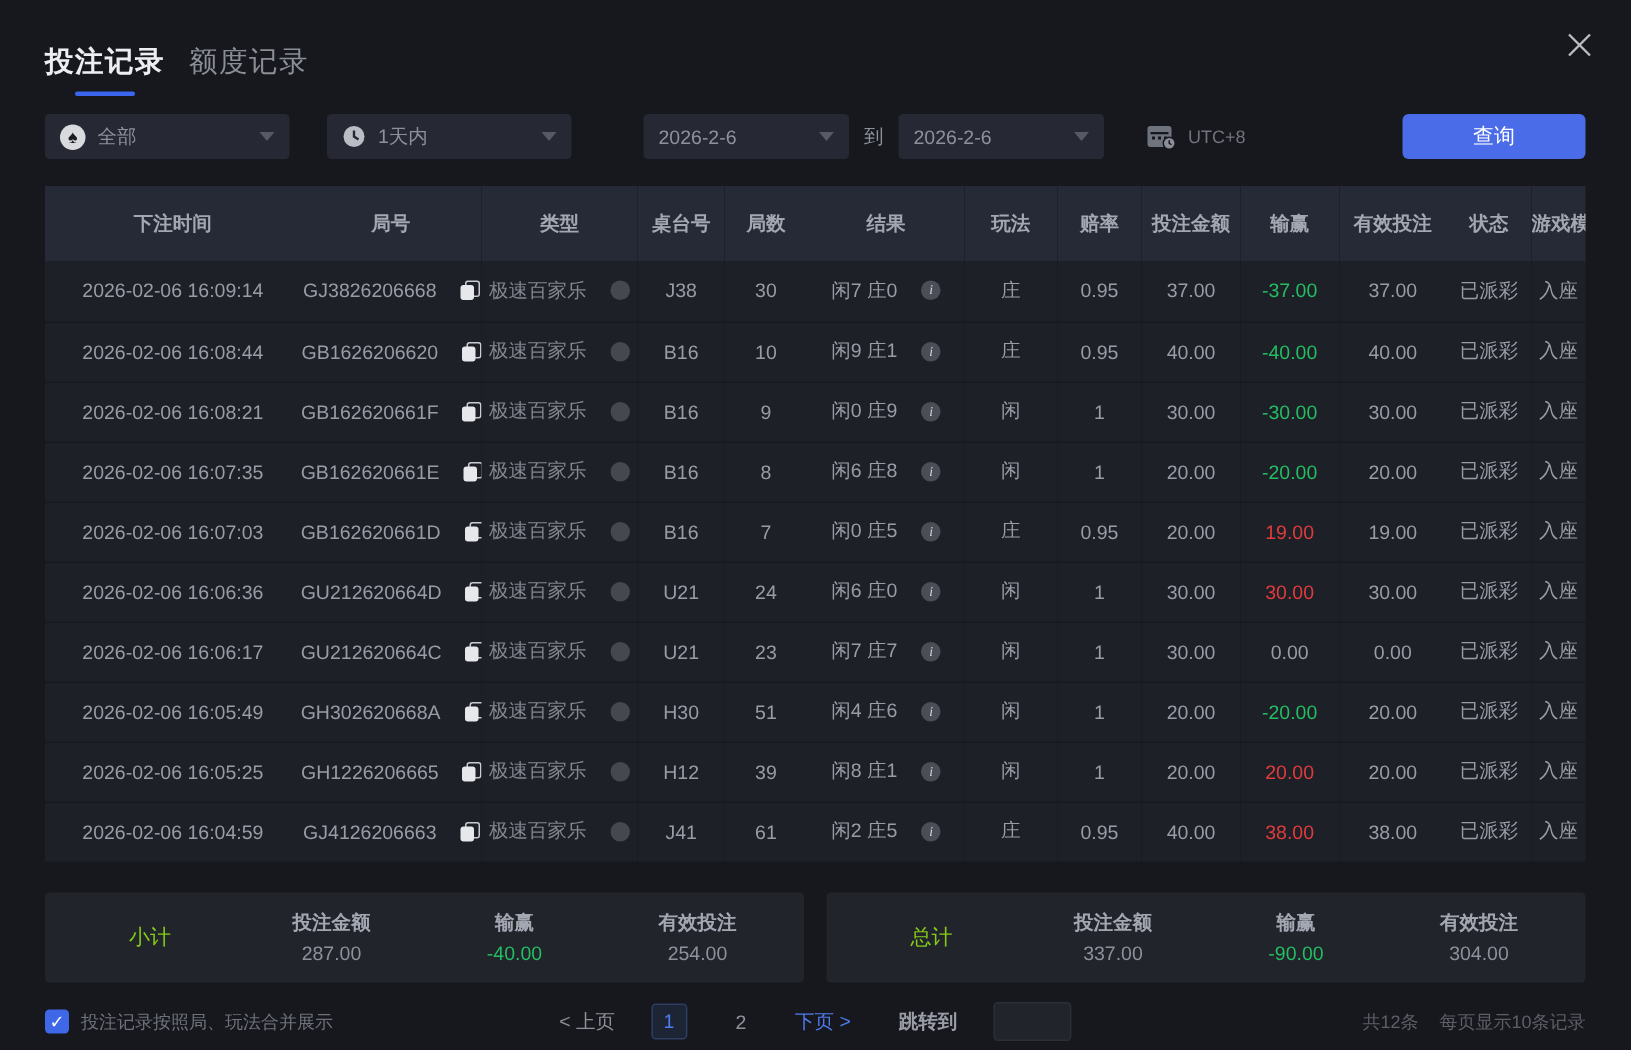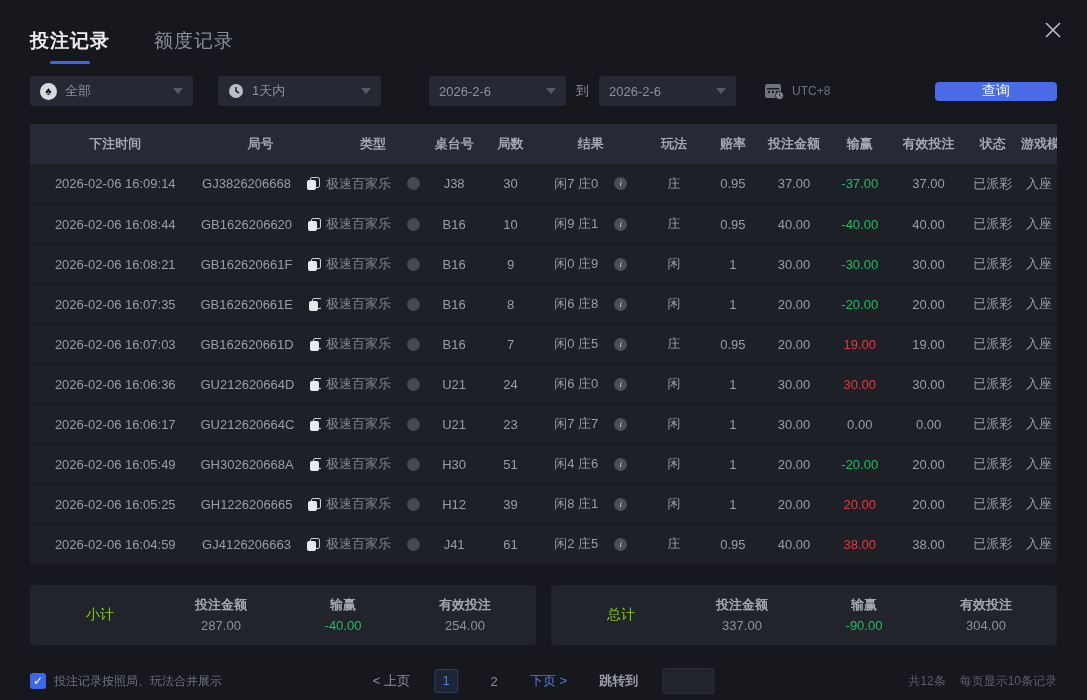--- a/index.html
+++ b/index.html
@@ -6,21 +6,21 @@
   html,body { width:1087px; height:700px; overflow:hidden; }
   body {
     background:#17181d;
     font-family:"Liberation Sans","DejaVu Sans",sans-serif;
     color:#9b9ea8;
     position:relative;
   }
   .page { position:absolute; inset:0; padding:0 30px; }
 
   
-  .tabs { display:flex; align-items:flex-end; gap:44px; padding-top:28px; }
+  .tabs { display:flex; align-items:flex-end; gap:16px; padding-top:28px; }
   .tab { cursor:pointer; position:relative; padding-bottom:12px; }
   .tab .tab-label { font-size:19px; color:#8a8e98; letter-spacing:1px; }
   .tab.active .tab-label { color:#eceef2; font-weight:bold; }
   .tab.active::after {
     content:""; position:absolute; left:50%; transform:translateX(-50%);
     bottom:2px; width:40px; height:3px; border-radius:2px; background:#3a66f0;
   }
   .close-btn { position:absolute; top:18px; right:22px; width:24px; height:24px; cursor:pointer; }
   .close-btn svg { width:100%; height:100%; }
 
@@ -53,29 +53,29 @@
     font-family:inherit;
   }
   .search-box input::placeholder { color:#5d616b; }
   .icon-round-search {
     width:16px; height:16px; border-radius:50%; background:#5a5d66; flex:none; position:relative;
   }
   .icon-round-search::after {
     content:""; position:absolute; inset:4px; border:1.5px solid #22242c; border-radius:2px;
   }
   .query-btn {
-    margin-left:auto; width:122px; height:19px; background:#4a6ce8; border:none; border-radius:4px;
+    margin-left:auto; width:122px; height:30px; background:#4a6ce8; border:none; border-radius:4px;
     color:#fff; font-size:14px; cursor:pointer; font-family:inherit;
   }
 
   
   .table-wrap { margin-top:18px; }
   table { width:100%; border-collapse:collapse; table-layout:fixed; }
   thead th {
-    background:#262a36; height:40px; font-size:13px; font-weight:bold; color:#a3a7b1;
+    background:#262a36; height:50px; font-size:13px; font-weight:bold; color:#a3a7b1;
     text-align:center; white-space:nowrap; overflow:hidden;
   }
   tbody { background:#1e2027; }
   tbody td {
     height:40px; font-size:13px; text-align:center; color:#989ca6; white-space:nowrap;
     overflow:hidden; border-bottom:1px solid rgba(255,255,255,0.02);
   }
   td .cellflex { display:inline-flex; align-items:center; gap:16px; }
   .copy-icon { display:inline-block; width:12px; height:13px; position:relative; cursor:pointer; flex:none; }
   .copy-icon::before {

